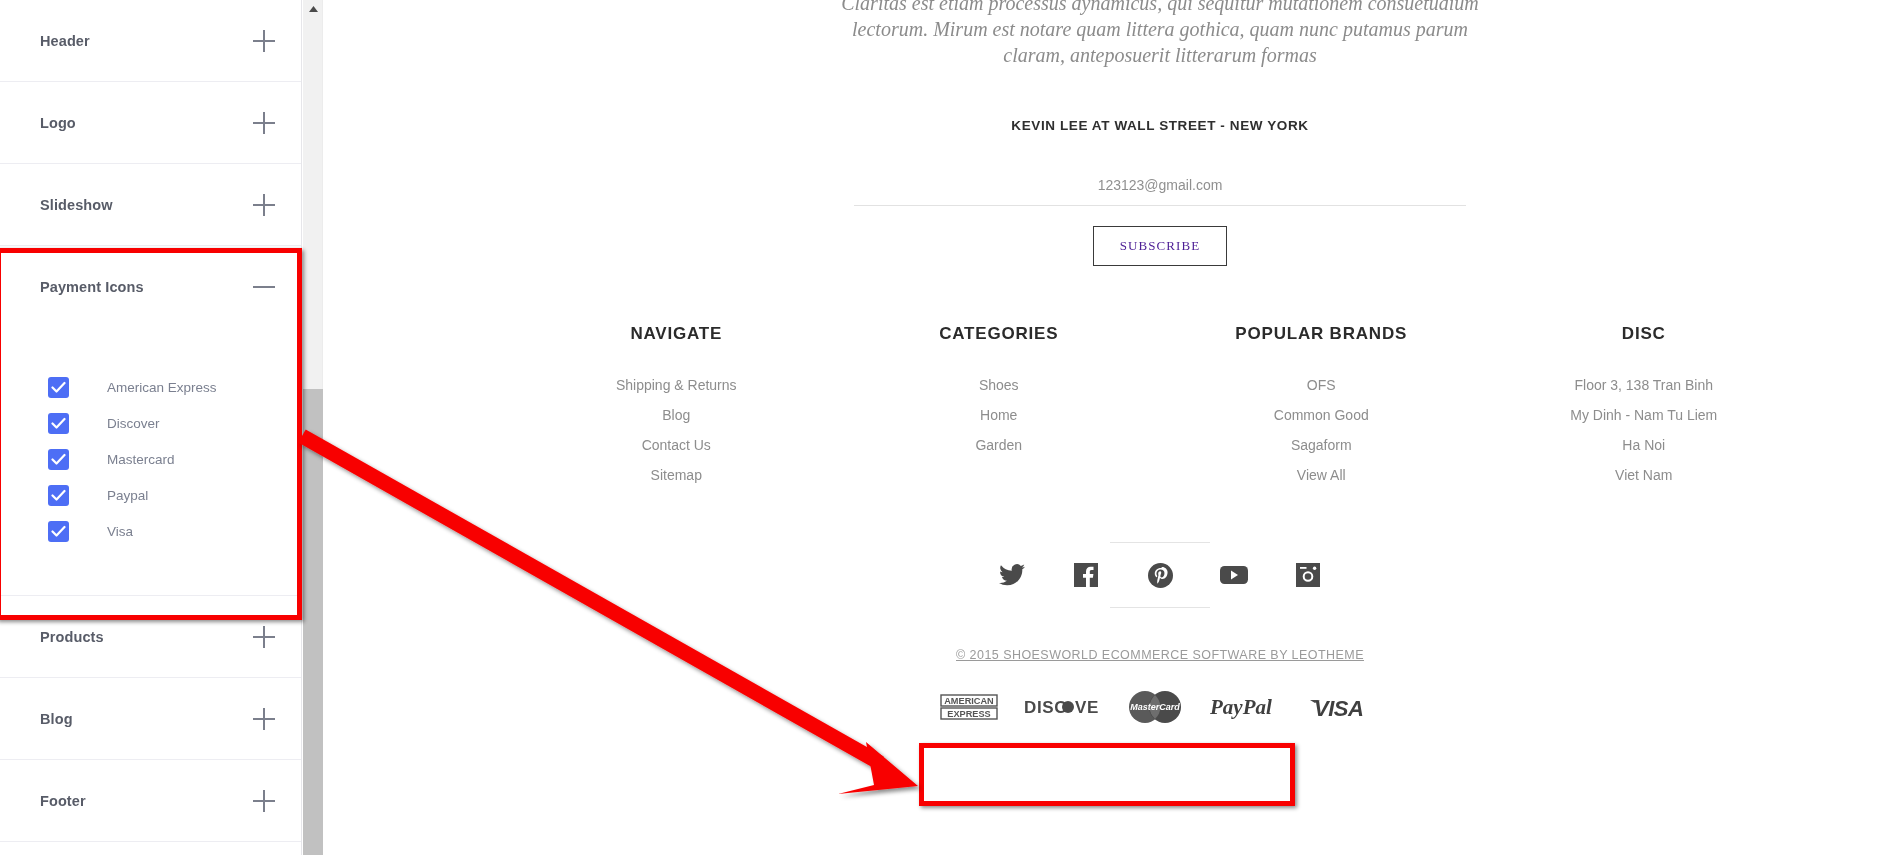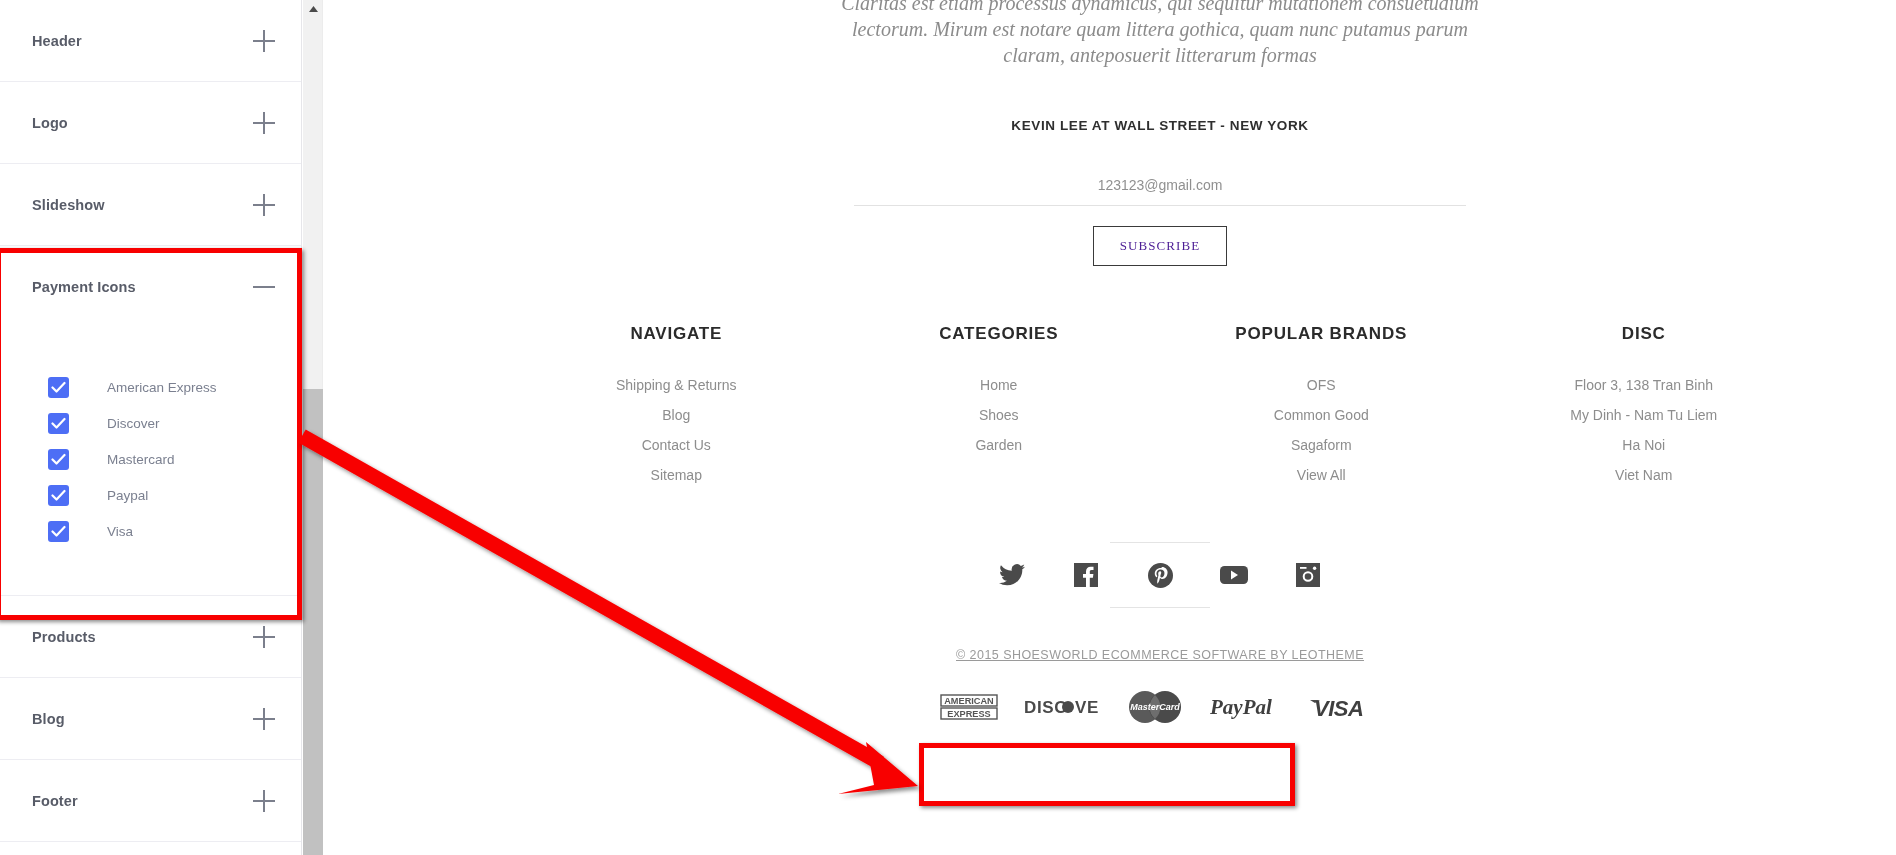--- a/index.html
+++ b/index.html
@@ -19,21 +19,21 @@
     border-right: 1px solid #e6e6ea;
     overflow: hidden;
   }
   .panel {
     border-bottom: 1px solid #ededf2;
     background: #fff;
   }
   .panel-head {
     height: 81px;
     display: flex; align-items: center;
-    padding: 0 26px 0 32px;
+    padding: 0 26px 0 40px;
     cursor: pointer;
   }
   .panel-title {
     flex: 1;
     font-size: 14.5px;
     font-weight: bold;
     color: #585c68;
     letter-spacing: .1px;
   }
   .panel-toggle {
@@ -342,22 +342,22 @@
         <div class="fcol">
           <div class="fcol-title">NAVIGATE</div>
           <div class="fcol-item">Shipping &amp; Returns</div>
           <div class="fcol-item">Blog</div>
           <div class="fcol-item">Contact Us</div>
           <div class="fcol-item">Sitemap</div>
         </div>
 
         <div class="fcol">
           <div class="fcol-title">CATEGORIES</div>
+          <div class="fcol-item">Shoes</div>
           <div class="fcol-item">Home</div>
-          <div class="fcol-item">Shoes</div>
           <div class="fcol-item">Garden</div>
         </div>
 
         <div class="fcol">
           <div class="fcol-title">POPULAR BRANDS</div>
           <div class="fcol-item">OFS</div>
           <div class="fcol-item">Common Good</div>
           <div class="fcol-item">Sagaform</div>
           <div class="fcol-item">View All</div>
         </div>

